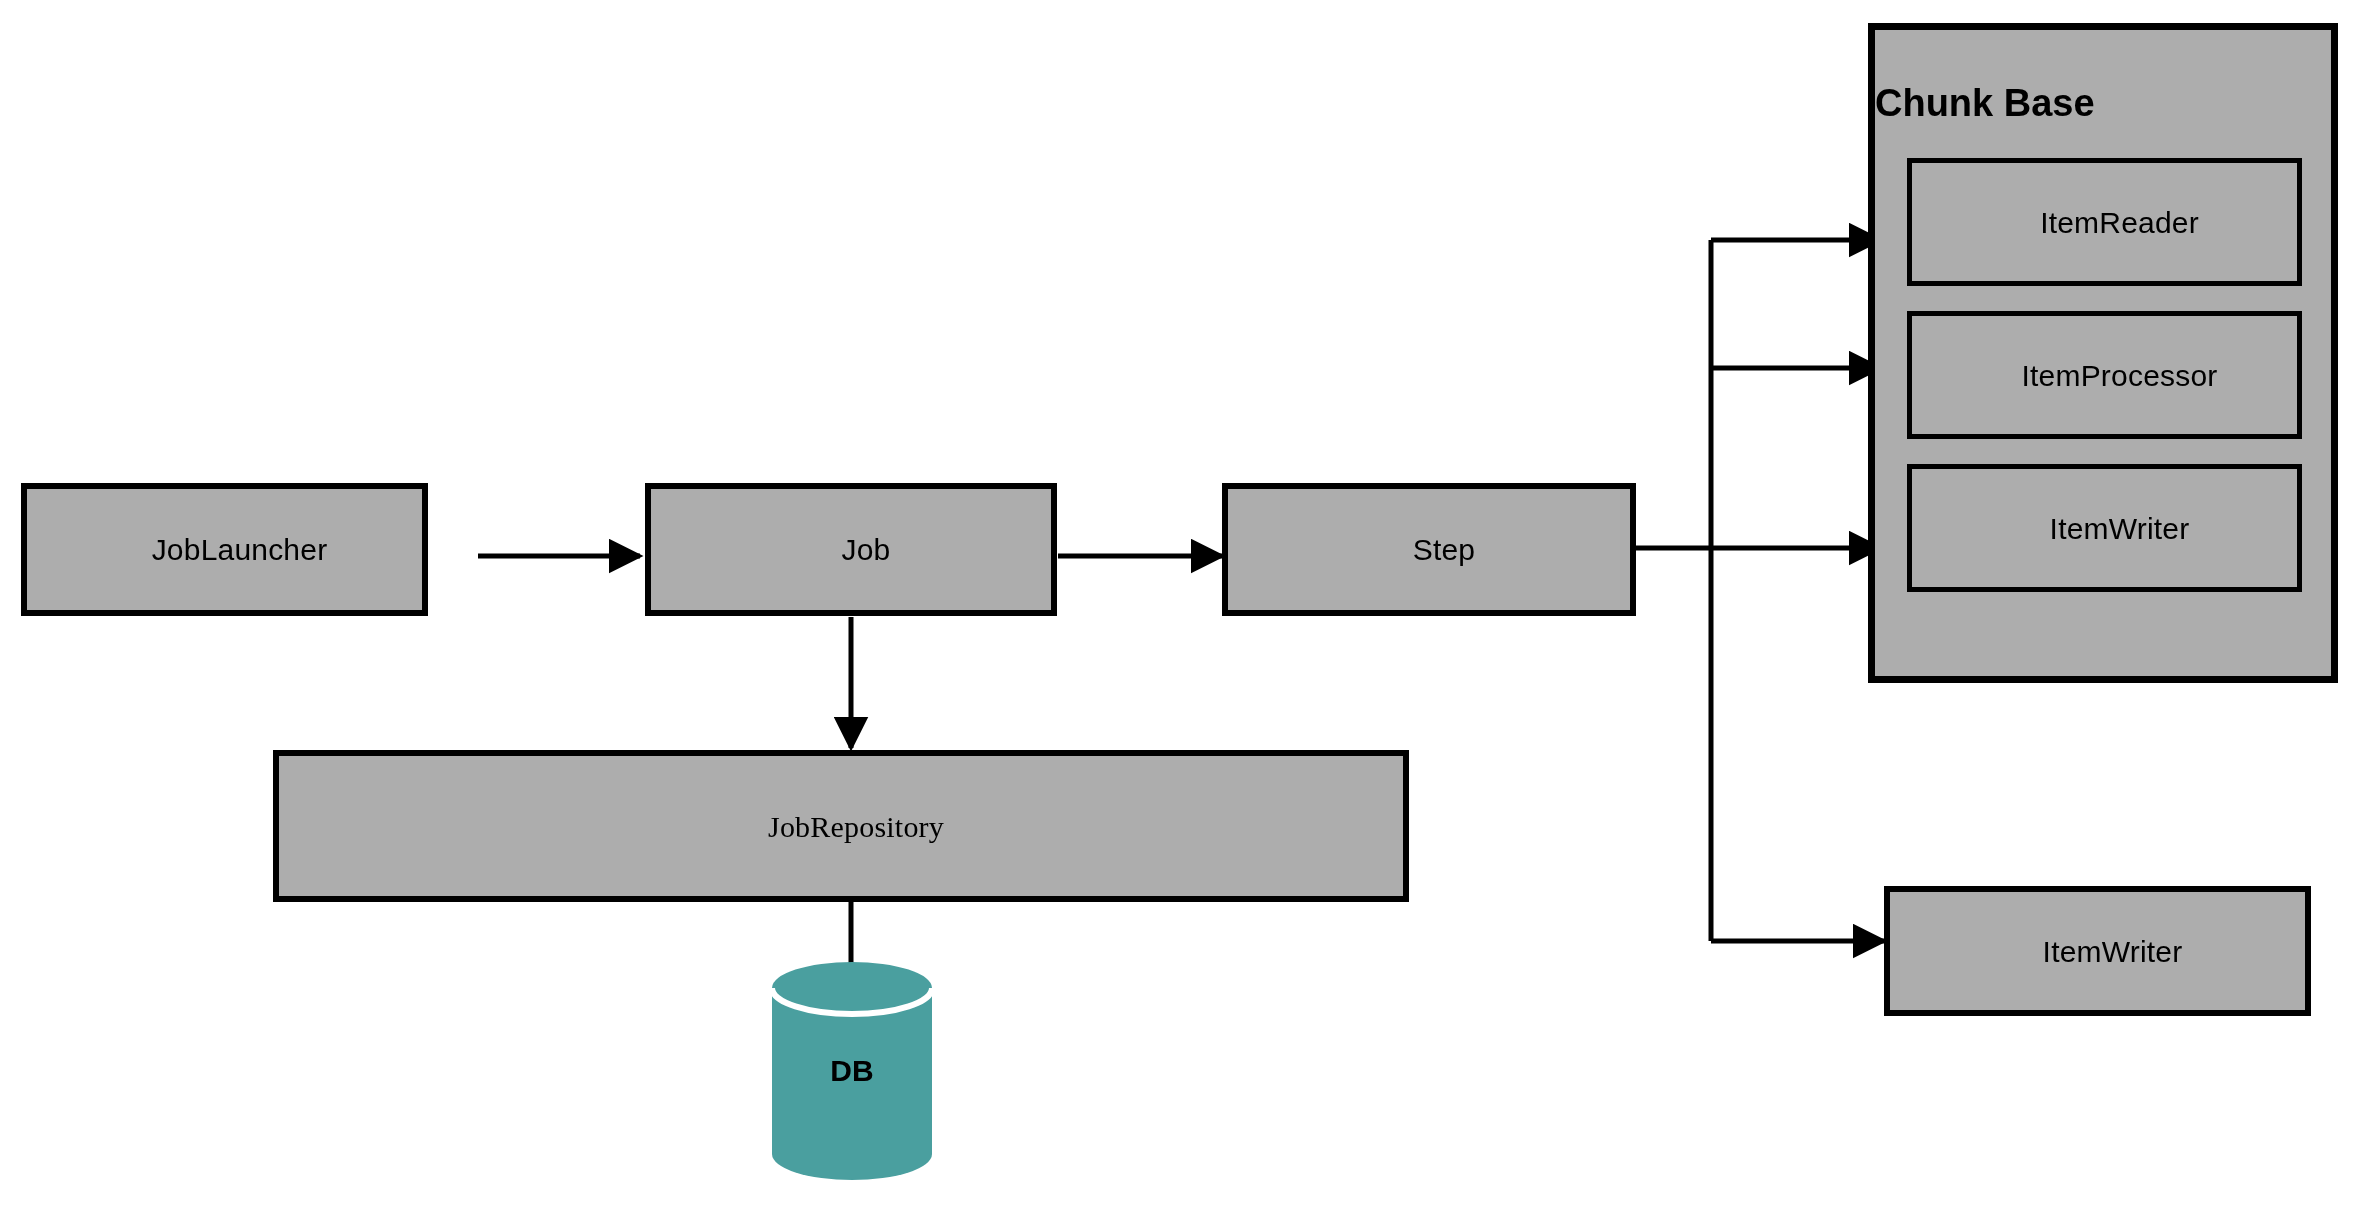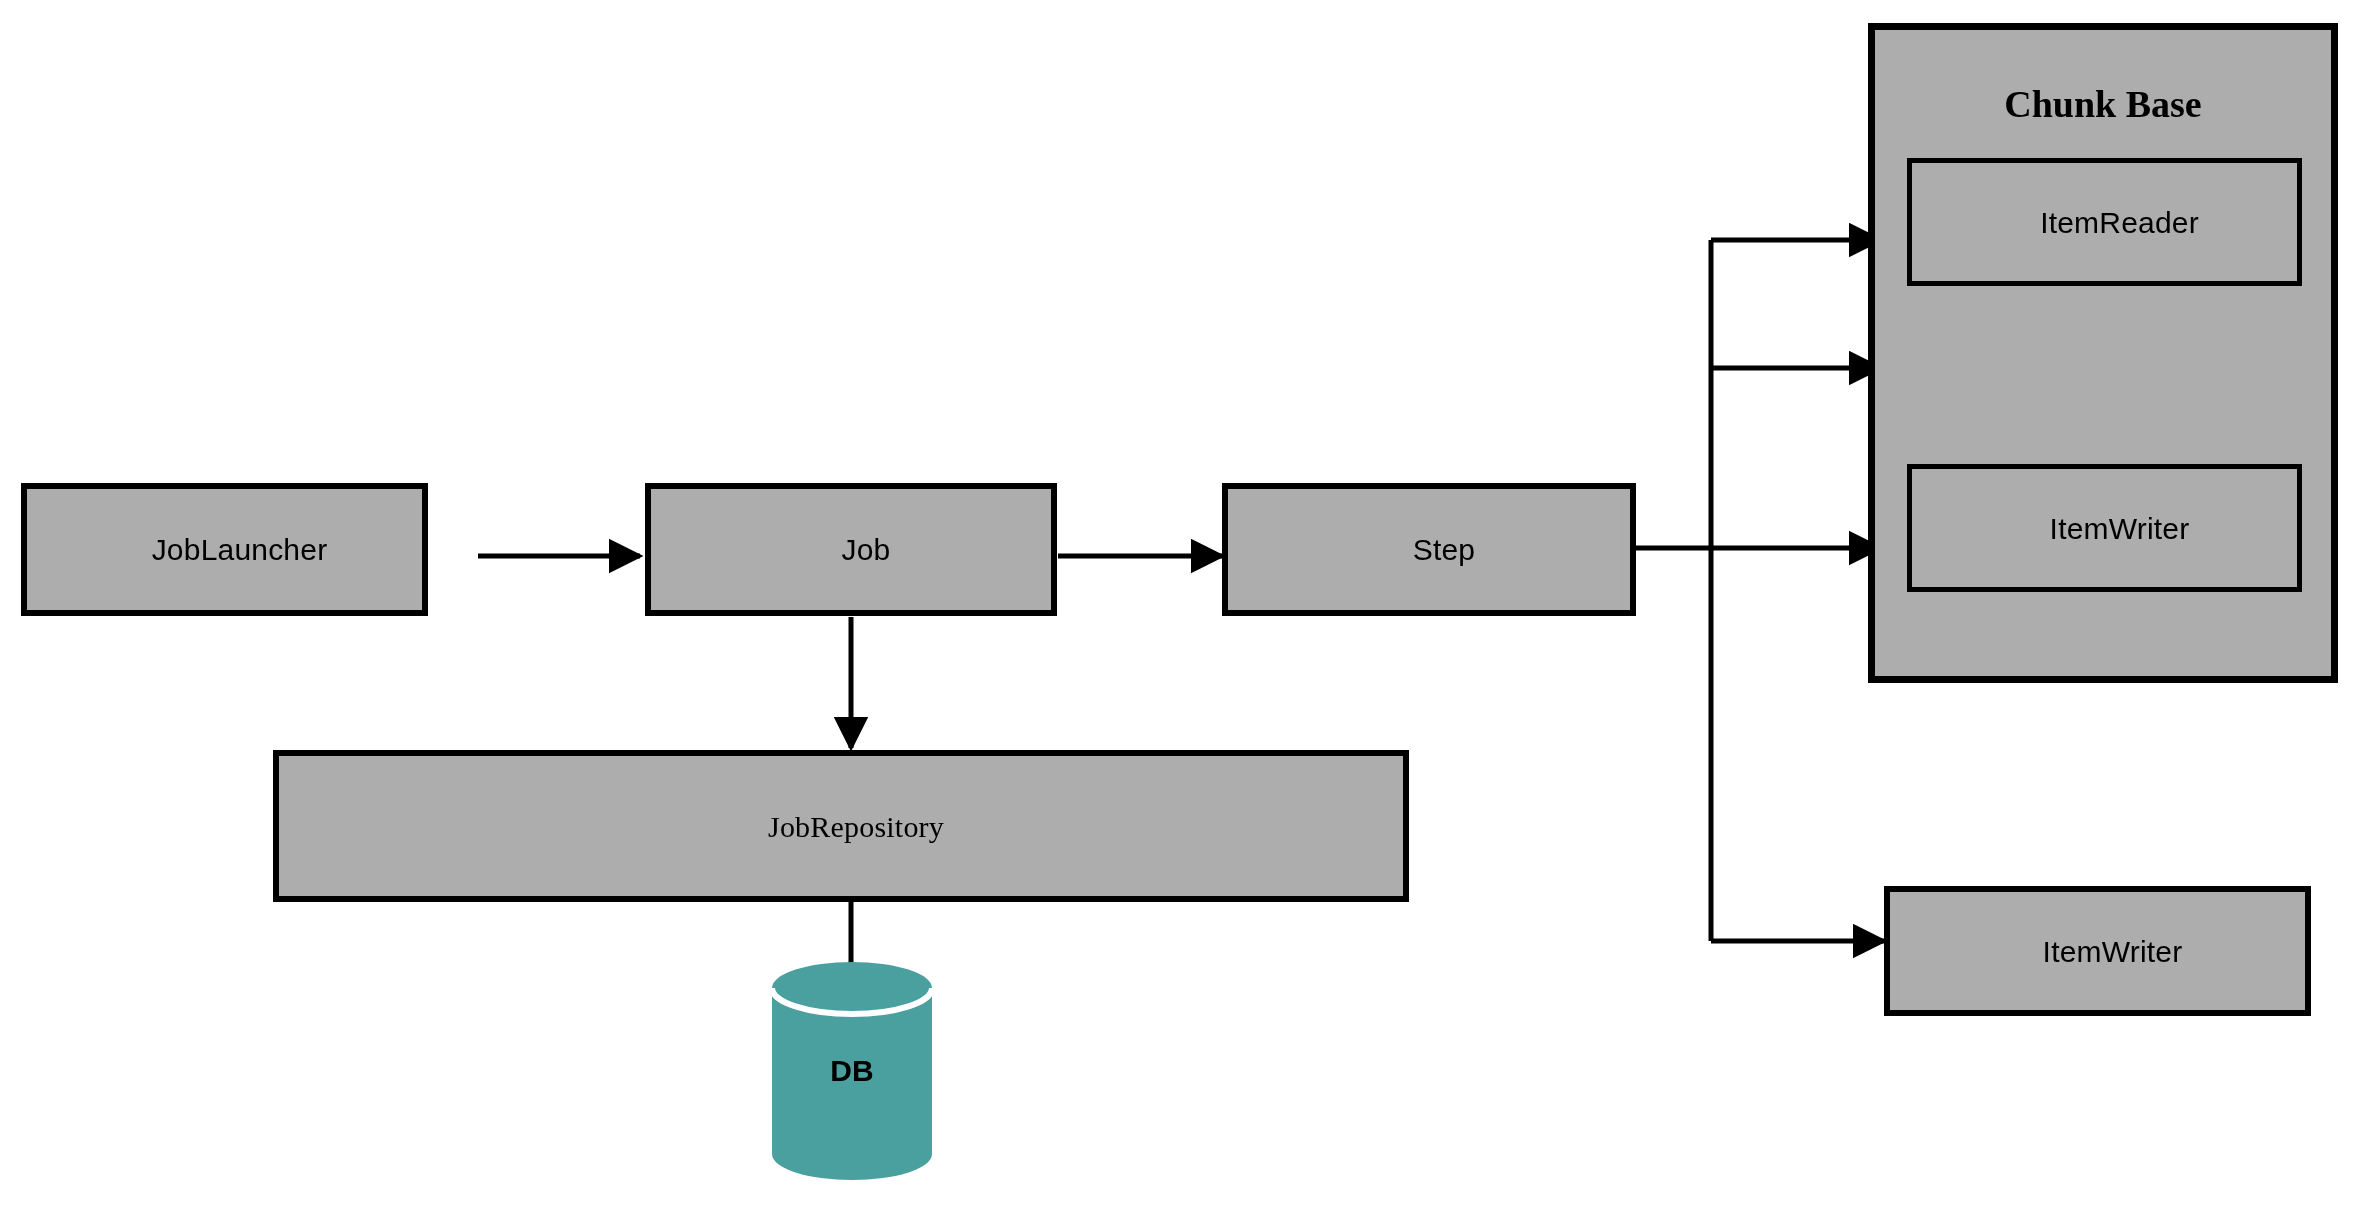--- a/index.html
+++ b/index.html
@@ -41,22 +41,21 @@
   .group {
     position: absolute;
     box-sizing: border-box;
     background: #adadad;
     border: 7px solid #000000;
   }
   .group-title {
     position: absolute;
     left: 0;
     right: 0;
-    text-align: center;
-    font-family: Liberation Serif, serif;
+    font-family: Liberation Sans, sans-serif;
     font-size: 38px;
     font-weight: 700;
     color: #000000;
   }
   .cyl {
     position: absolute;
   }
   .cyl svg { display: block; }
   .cyl-label {
     position: absolute;
@@ -138,20 +137,23 @@
     <div class="cyl-label" style="top:92px;">DB</div>
   </div>
 
   <div class="group" style="left:1868px; top:23px; width:470px; height:660px;">
     <div class="group-title" style="top:52px;">Chunk Base</div>
 
     <div class="node inner" style="left:32px; top:128px; width:395px; height:128px;">
       <span>ItemReader</span>
     </div>
 
+    <div class="node inner" style="left:32px; top:281px; width:395px; height:128px;">
+      <span>ItemProcessor</span>
+    </div>
 
     <div class="node inner" style="left:32px; top:434px; width:395px; height:128px;">
       <span>ItemWriter</span>
     </div>
   </div>
 
   <div class="node" style="left:1884px; top:886px; width:427px; height:130px;">
     <span>ItemWriter</span>
   </div>
 

